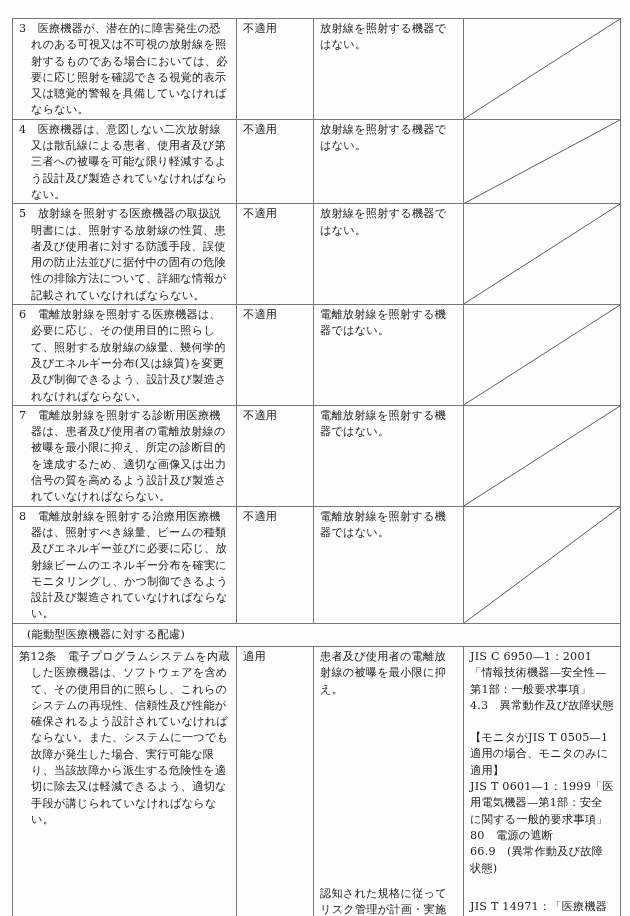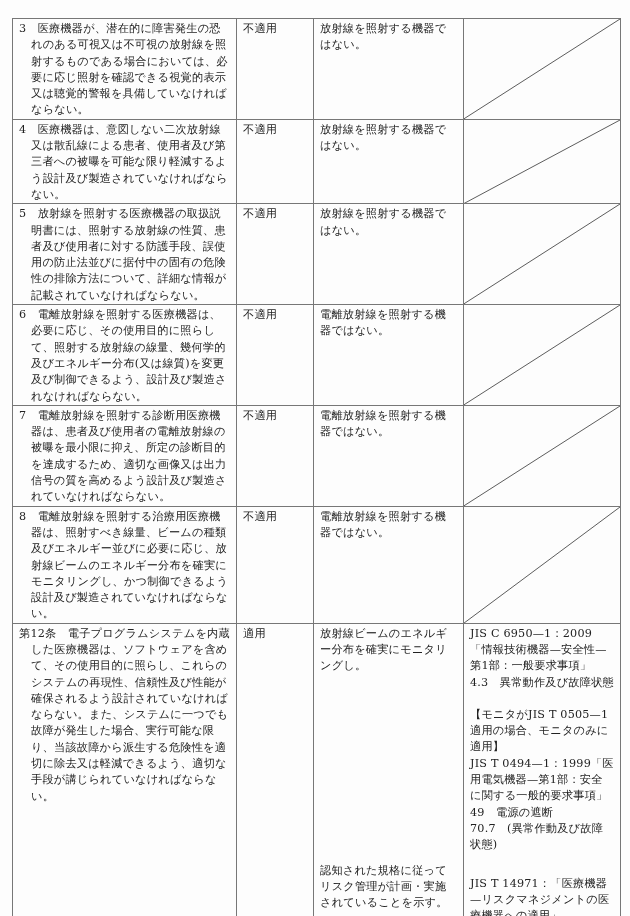--- a/index.html
+++ b/index.html
@@ -85,36 +85,39 @@
     <td class="req">8　電離放射線を照射する治療用医療機器は、照射すべき線量、ビームの種類及びエネルギー並びに必要に応じ、放射線ビームのエネルギー分布を確実にモニタリングし、かつ制御できるよう設計及び製造されていなければならない。</td>
     <td>不適用</td>
     <td>電離放射線を照射する機器ではない。</td>
     <td class="slash">
             <svg preserveAspectRatio="none" viewBox="0 0 100 100">
               <line x1="0" y1="100" x2="100" y2="0" stroke="#333" stroke-width="0.8" vector-effect="non-scaling-stroke"></line>
             </svg>
           </td>
   </tr>
 
+  <tr class="section" style="height:22px">
+    <td colspan="4">(能動型医療機器に対する配慮)</td>
+  </tr>
 
   <tr class="last">
     <td class="req12">第12条　電子プログラムシステムを内蔵した医療機器は、ソフトウェアを含めて、その使用目的に照らし、これらのシステムの再現性、信頼性及び性能が確保されるよう設計されていなければならない。また、システムに一つでも故障が発生した場合、実行可能な限り、当該故障から派生する危険性を適切に除去又は軽減できるよう、適切な手段が講じられていなければならない。</td>
     <td>適用</td>
     <td>
-      <div>放射線ビームのエネルギー分布を確実にモニタリングし。</div>
+      <div>患者及び使用者の電離放射線の被曝を最小限に抑え。</div>
       <div style="height:188px"></div>
       <div>認知された規格に従ってリスク管理が計画・実施されていることを示す。</div>
     </td>
     <td>
-      <span class="std-line">JIS C 6950—1：2009「情報技術機器—安全性—第1部：一般要求事項」</span>
+      <span class="std-line">JIS C 6950—1：2001「情報技術機器—安全性—第1部：一般要求事項」</span>
       <span class="std-line">4.3　異常動作及び故障状態</span>
       <span class="std-line" style="height:16px"></span>
       <span class="std-line">【モニタがJIS T 0505—1適用の場合、モニタのみに適用】</span>
-      <span class="std-line">JIS T 0494—1：1999「医用電気機器—第1部：安全に関する一般的要求事項」</span>
-      <span class="std-line">49　電源の遮断</span>
-      <span class="std-line">70.7　(異常作動及び故障状態)</span>
+      <span class="std-line">JIS T 0601—1：1999「医用電気機器—第1部：安全に関する一般的要求事項」</span>
+      <span class="std-line">80　電源の遮断</span>
+      <span class="std-line">66.9　(異常作動及び故障状態)</span>
       <div style="height:22px"></div>
       <span class="std-line">JIS T 14971：「医療機器—リスクマネジメントの医療機器への適用」</span>
     </td>
   </tr>
 </tbody>
     </table>
 </div>
 
 </body></html>

